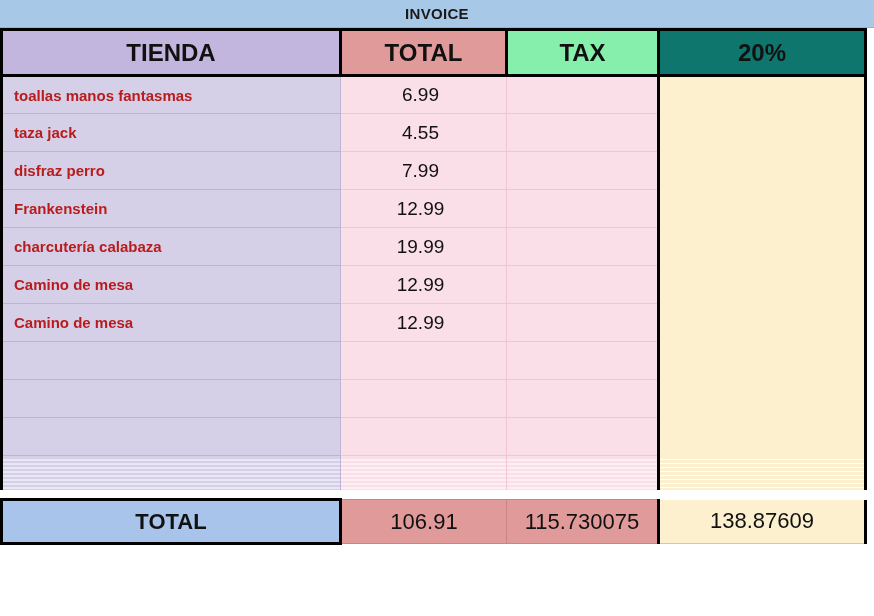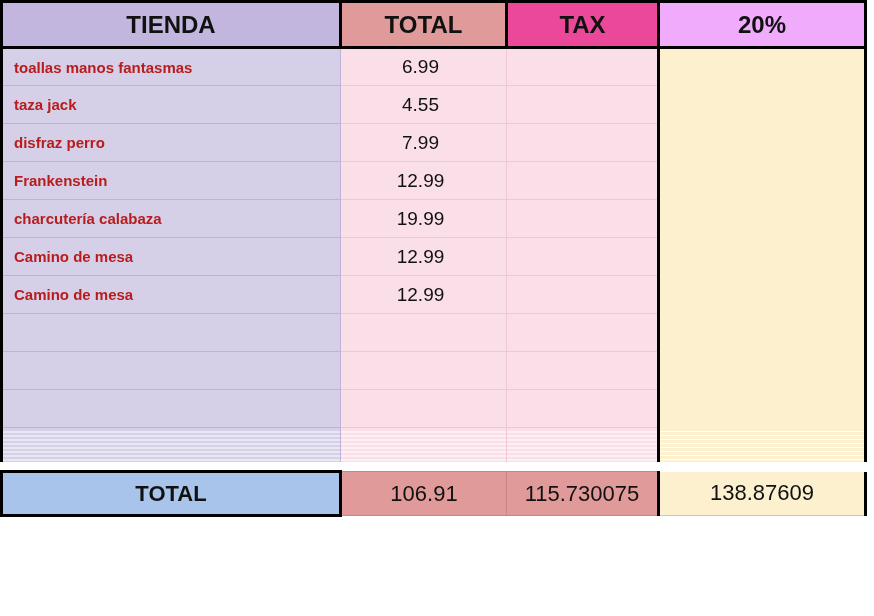--- a/index.html
+++ b/index.html
@@ -56,22 +56,22 @@
   
   tr.head td {
     height: 46px;
     border: 3px solid #000;
     text-align: center;
     font-weight: bold;
     font-size: 24px;
   }
   tr.head td.h-tienda { background: #c3b6de; }
   tr.head td.h-total  { background: #e09a9a; }
-  tr.head td.h-tax    { background: #ec4899; }
-  tr.head td.h-pct    { background: #f0abfc; }
+  tr.head td.h-tax    { background: #86efac; }
+  tr.head td.h-pct    { background: #0f766e; }
   tr.head td.h-pad    { background: #ffffff; border: none; }
 
   
   tr.item td { height: 38px; }
   td.cell-name {
     background: #d5cfe8;
     border: 1px solid #bcb3d6;
     border-left: 3px solid #000;
     padding-left: 11px;
     font-weight: bold;
@@ -164,20 +164,23 @@
     text-align: center;
     font-size: 21px;
   }
   td.t-pad { background: #ffffff; border: none; }
 </style>
 </head>
 <body>
 
 <div id="sheet">
 
+  <div class="title-bar">
+    <span class="title-text">INVOICE</span>
+  </div>
 
   <table class="grid">
     <colgroup>
       <col class="c-tienda">
       <col class="c-total">
       <col class="c-tax">
       <col class="c-pct">
       <col class="c-pad">
     </colgroup>
     <tbody>

